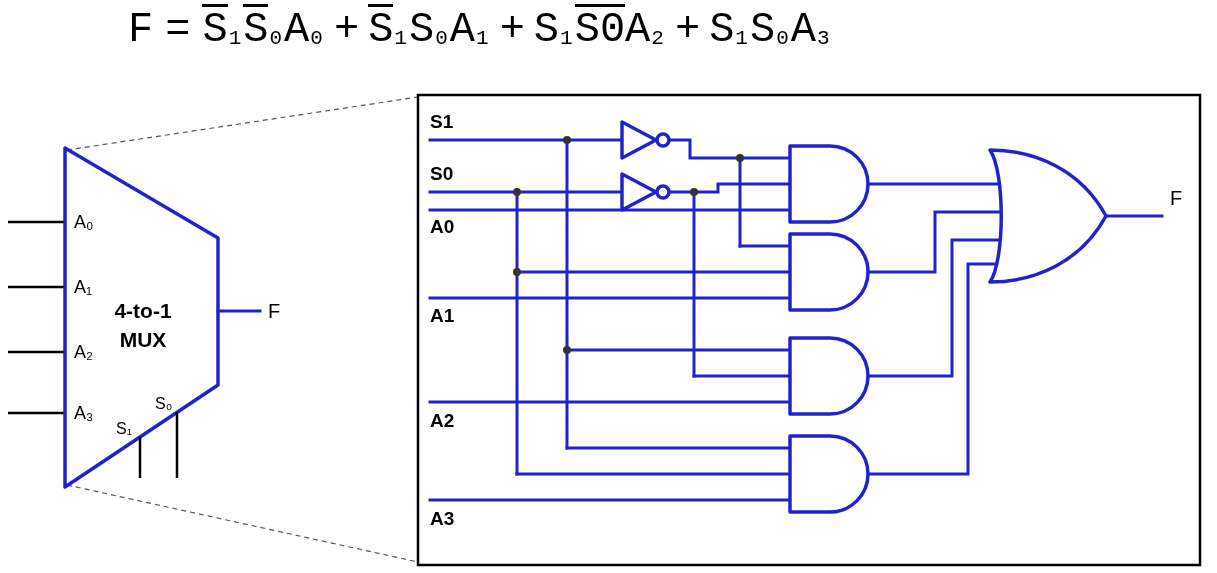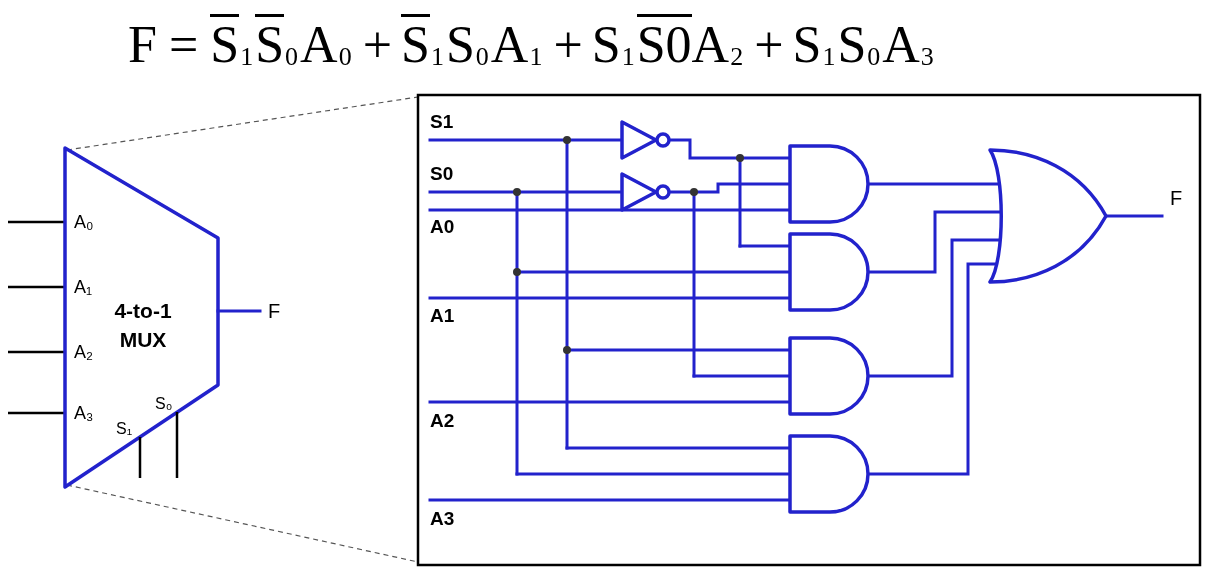--- a/index.html
+++ b/index.html
@@ -1,21 +1,21 @@
 <!DOCTYPE html>
 <html style="--wire: #2222cc; --ink: #000000; --border: #000000; --dot: #333333;"><head>
 <meta charset="utf-8">
 <style>
   html,body{margin:0;padding:0;background:#fff;}
   body{width:1217px;height:573px;position:relative;overflow:hidden;
        font-family:"Liberation Sans","DejaVu Sans",sans-serif;}
   .equation{
-    position:absolute;left:128px;top:14px;height:60px;
-    font-family:Liberation Serif, serif;
-    font-size:52px;color:var(--ink);line-height:60px;white-space:nowrap;
+    position:absolute;left:128px;top:0;height:60px;
+    font-family:Liberation Mono, monospace;
+    font-size:42px;color:var(--ink);line-height:60px;white-space:nowrap;
   }
   .equation .eq-op{margin:0 12px;}
   .equation .eq-plus{margin:0 9px;}
   .equation sub{font-size:.5em;line-height:0;vertical-align:-0.12em;margin-left:1px;margin-right:2px;}
   .equation .base{display:inline-block;line-height:1;padding-top:5px;}
   .equation .base.bar{border-top:3px solid var(--ink);padding-top:2px;}
   svg{position:absolute;left:0;top:0;}
   .wire{fill:none;stroke:var(--wire);stroke-width:3;stroke-linecap:square;}
   .gate{fill:#fff;stroke:var(--wire);stroke-width:3.5;stroke-linejoin:round;}
   .dot{fill:var(--dot);stroke:none;}

